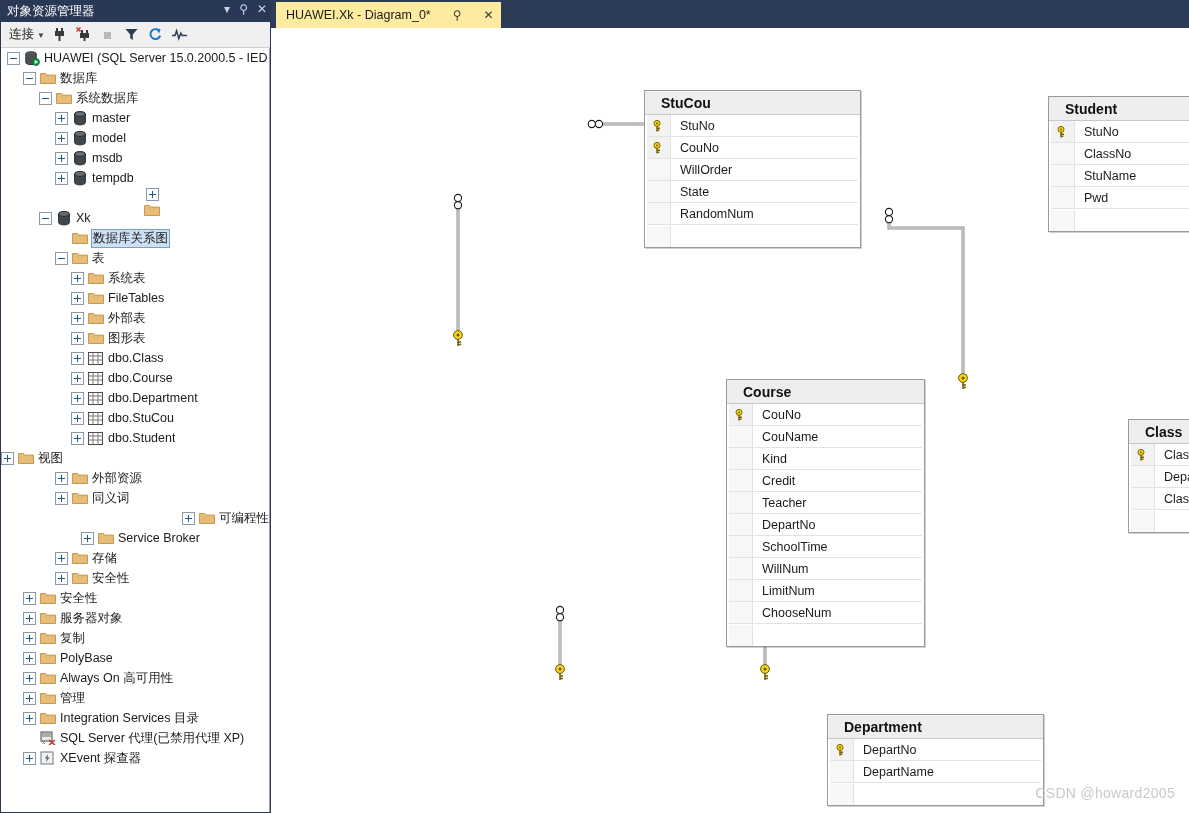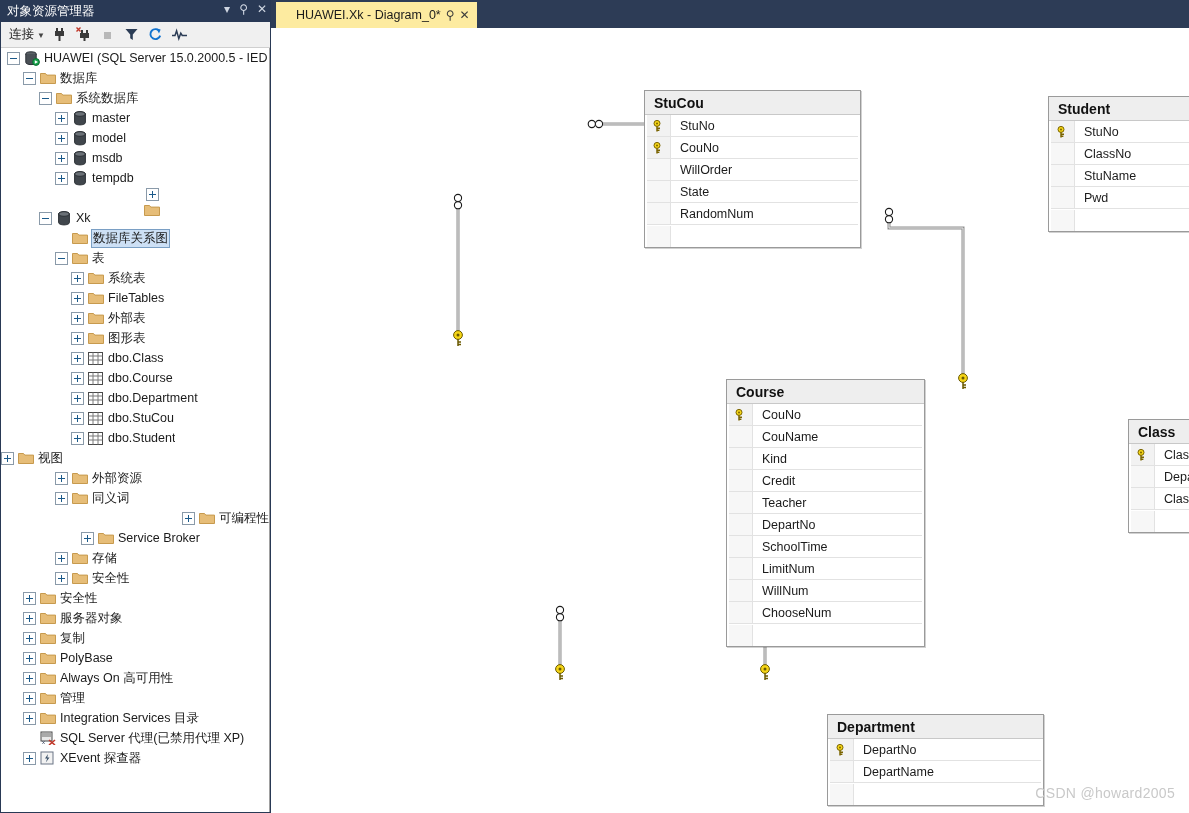--- a/index.html
+++ b/index.html
@@ -64,21 +64,21 @@
   .ico svg{display:block;}
   .lbl{overflow:hidden;text-overflow:clip;}
   .node.sel .lbl{background:#cde0f5;outline:1px solid #7a9fc4;padding:0 1px;}
 
   
   .editor{position:absolute;left:271px;top:0;width:918px;height:813px;background:#2d3c56;}
   .tabstrip{position:absolute;left:0;top:0;width:918px;height:28px;background:#2d3c56;}
   .tab{
     position:absolute;left:5px;top:2px;height:26px;
     background:#fdeba0;display:flex;align-items:center;
-    padding:0 7px 0 20px;gap:5px;font-size:12.5px;color:#1b1b1b;white-space:nowrap;
+    padding:0 7px 0 10px;gap:22px;font-size:12.5px;color:#1b1b1b;white-space:nowrap;
   }
   .tab .pin,.tab .x{color:#3a3a3a;font-size:12px;}
   .canvas{
     position:absolute;left:0;top:28px;width:918px;height:785px;
     background:#ffffff;overflow:hidden;
   }
   .wm{
     position:absolute;right:14px;bottom:12px;color:#c9c9c9;font-size:14px;
     letter-spacing:.3px;
   }
@@ -86,21 +86,21 @@
   
   .tbl{
     position:absolute;background:#ffffff;
     border:1px solid #9a9a9a;
     box-shadow:1px 1px 0 rgba(0,0,0,.18);
     box-sizing:border-box;
   }
   .tbl .hdr{
     height:24px;background:#eeeeee;border-bottom:1px solid #c8c8c8;
     font-weight:bold;font-size:14px;color:#111;
-    display:flex;align-items:center;padding-left:9px;box-sizing:border-box;
+    display:flex;align-items:center;padding-left:16px;box-sizing:border-box;
   }
   .rows{padding:0 2px 0 2px;box-sizing:border-box;}
   .row{
     height:22px;display:flex;align-items:center;
     border-bottom:1px solid #e2e2e2;box-sizing:border-box;
     font-size:12.5px;color:#1b1b1b;
   }
   .row .kcell{
     width:23px;flex:0 0 23px;height:21px;
     border-right:1px solid #e2e2e2;background:#f7f7f7;
@@ -710,25 +710,25 @@
               <div class="row">
                 <div class="kcell"></div>
                 <div class="name">DepartNo</div>
               </div>
               <div class="row">
                 <div class="kcell"></div>
                 <div class="name">SchoolTime</div>
               </div>
               <div class="row">
                 <div class="kcell"></div>
+                <div class="name">WillNum</div>
+              </div>
+              <div class="row">
+                <div class="kcell"></div>
                 <div class="name">LimitNum</div>
-              </div>
-              <div class="row">
-                <div class="kcell"></div>
-                <div class="name">WillNum</div>
               </div>
               <div class="row">
                 <div class="kcell"></div>
                 <div class="name">ChooseNum</div>
               </div>
               <div class="row blank">
                 <div class="kcell"></div>
                 <div class="name"></div>
               </div>
             </div>

